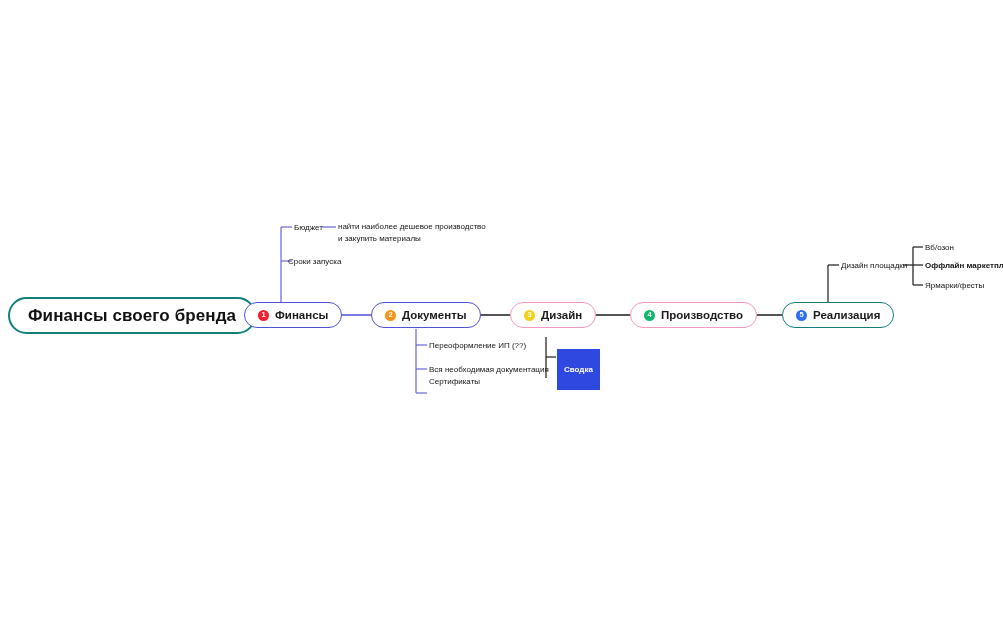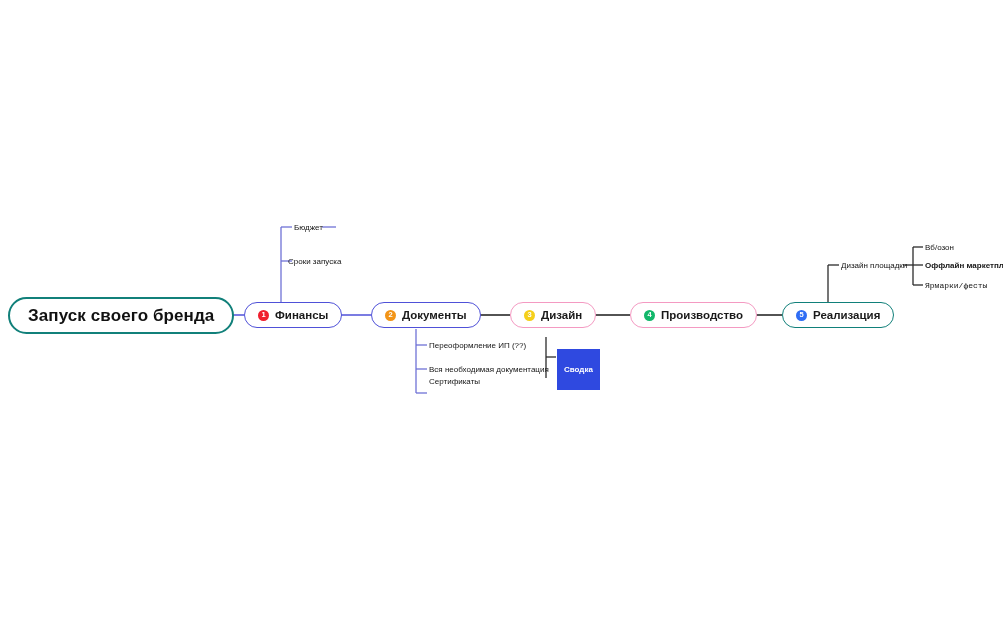--- a/index.html
+++ b/index.html
@@ -136,21 +136,21 @@
     <line x1="828" y1="265" x2="839" y2="265" stroke="#2b2b2b" stroke-width="1.3"></line>
 
     <line x1="903" y1="265" x2="913" y2="265" stroke="#2b2b2b" stroke-width="1.3"></line>
     <line x1="913" y1="247" x2="913" y2="285" stroke="#2b2b2b" stroke-width="1.3"></line>
     <line x1="913" y1="247" x2="923" y2="247" stroke="#2b2b2b" stroke-width="1.3"></line>
     <line x1="913" y1="265" x2="923" y2="265" stroke="#2b2b2b" stroke-width="1.3"></line>
     <line x1="913" y1="285" x2="923" y2="285" stroke="#2b2b2b" stroke-width="1.3"></line>
   </svg>
 
   <div class="node root-node" style="left:8px; top:297px; height:37px;">
-    <span>Запуск своего бренда</span>
+    <span>Финансы своего бренда</span>
   </div>
 
   <div class="node topic-node" style="left:244px; top:302px; height:26px;">
     <span class="badge" style="background-color: rgb(240, 31, 46);">1</span>
     <span>Финансы</span>
   </div>
 
   <div class="node topic-node" style="left:371px; top:302px; height:26px;">
     <span class="badge" style="background-color: rgb(242, 148, 23);">2</span>
     <span>Документы</span>
@@ -167,26 +167,27 @@
   </div>
 
   <div class="node topic-node teal" style="left:782px; top:302px; height:26px;">
     <span class="badge" style="background-color: rgb(47, 109, 244);">5</span>
     <span>Реализация</span>
   </div>
 
   <div class="leaf" style="left:294px; top:222px;">Бюджет</div>
   <div class="leaf" style="left:288px; top:256px;">Сроки запуска</div>
 
+  <div class="leaf wrap" style="left:338px; top:221px;">найти наиболее дешевое производство и закупить материалы</div>
 
   <div class="leaf" style="left:429px; top:340px;">Переоформление ИП (??)</div>
   <div class="leaf" style="left:429px; top:364px;text-align:right;">Вся необходимая документация</div>
   <div class="leaf" style="left:429px; top:376px;">Сертификаты</div>
 
   <div class="pill-note" style="left:557px; top:349px;">Сводка</div>
 
   <div class="leaf" style="left:841px; top:260px;">Дизайн площадки</div>
 
   <div class="leaf" style="left:925px; top:242px;">Вб/озон</div>
   <div class="leaf bold" style="left:925px; top:260px;">Оффлайн маркетплейс</div>
-  <div class="leaf" style="left:925px; top:280px;font-family:Liberation Mono, monospace;">Ярмарки/фесты</div>
+  <div class="leaf" style="left:925px; top:280px;">Ярмарки/фесты</div>
 
 </div>
 
 </body></html>

